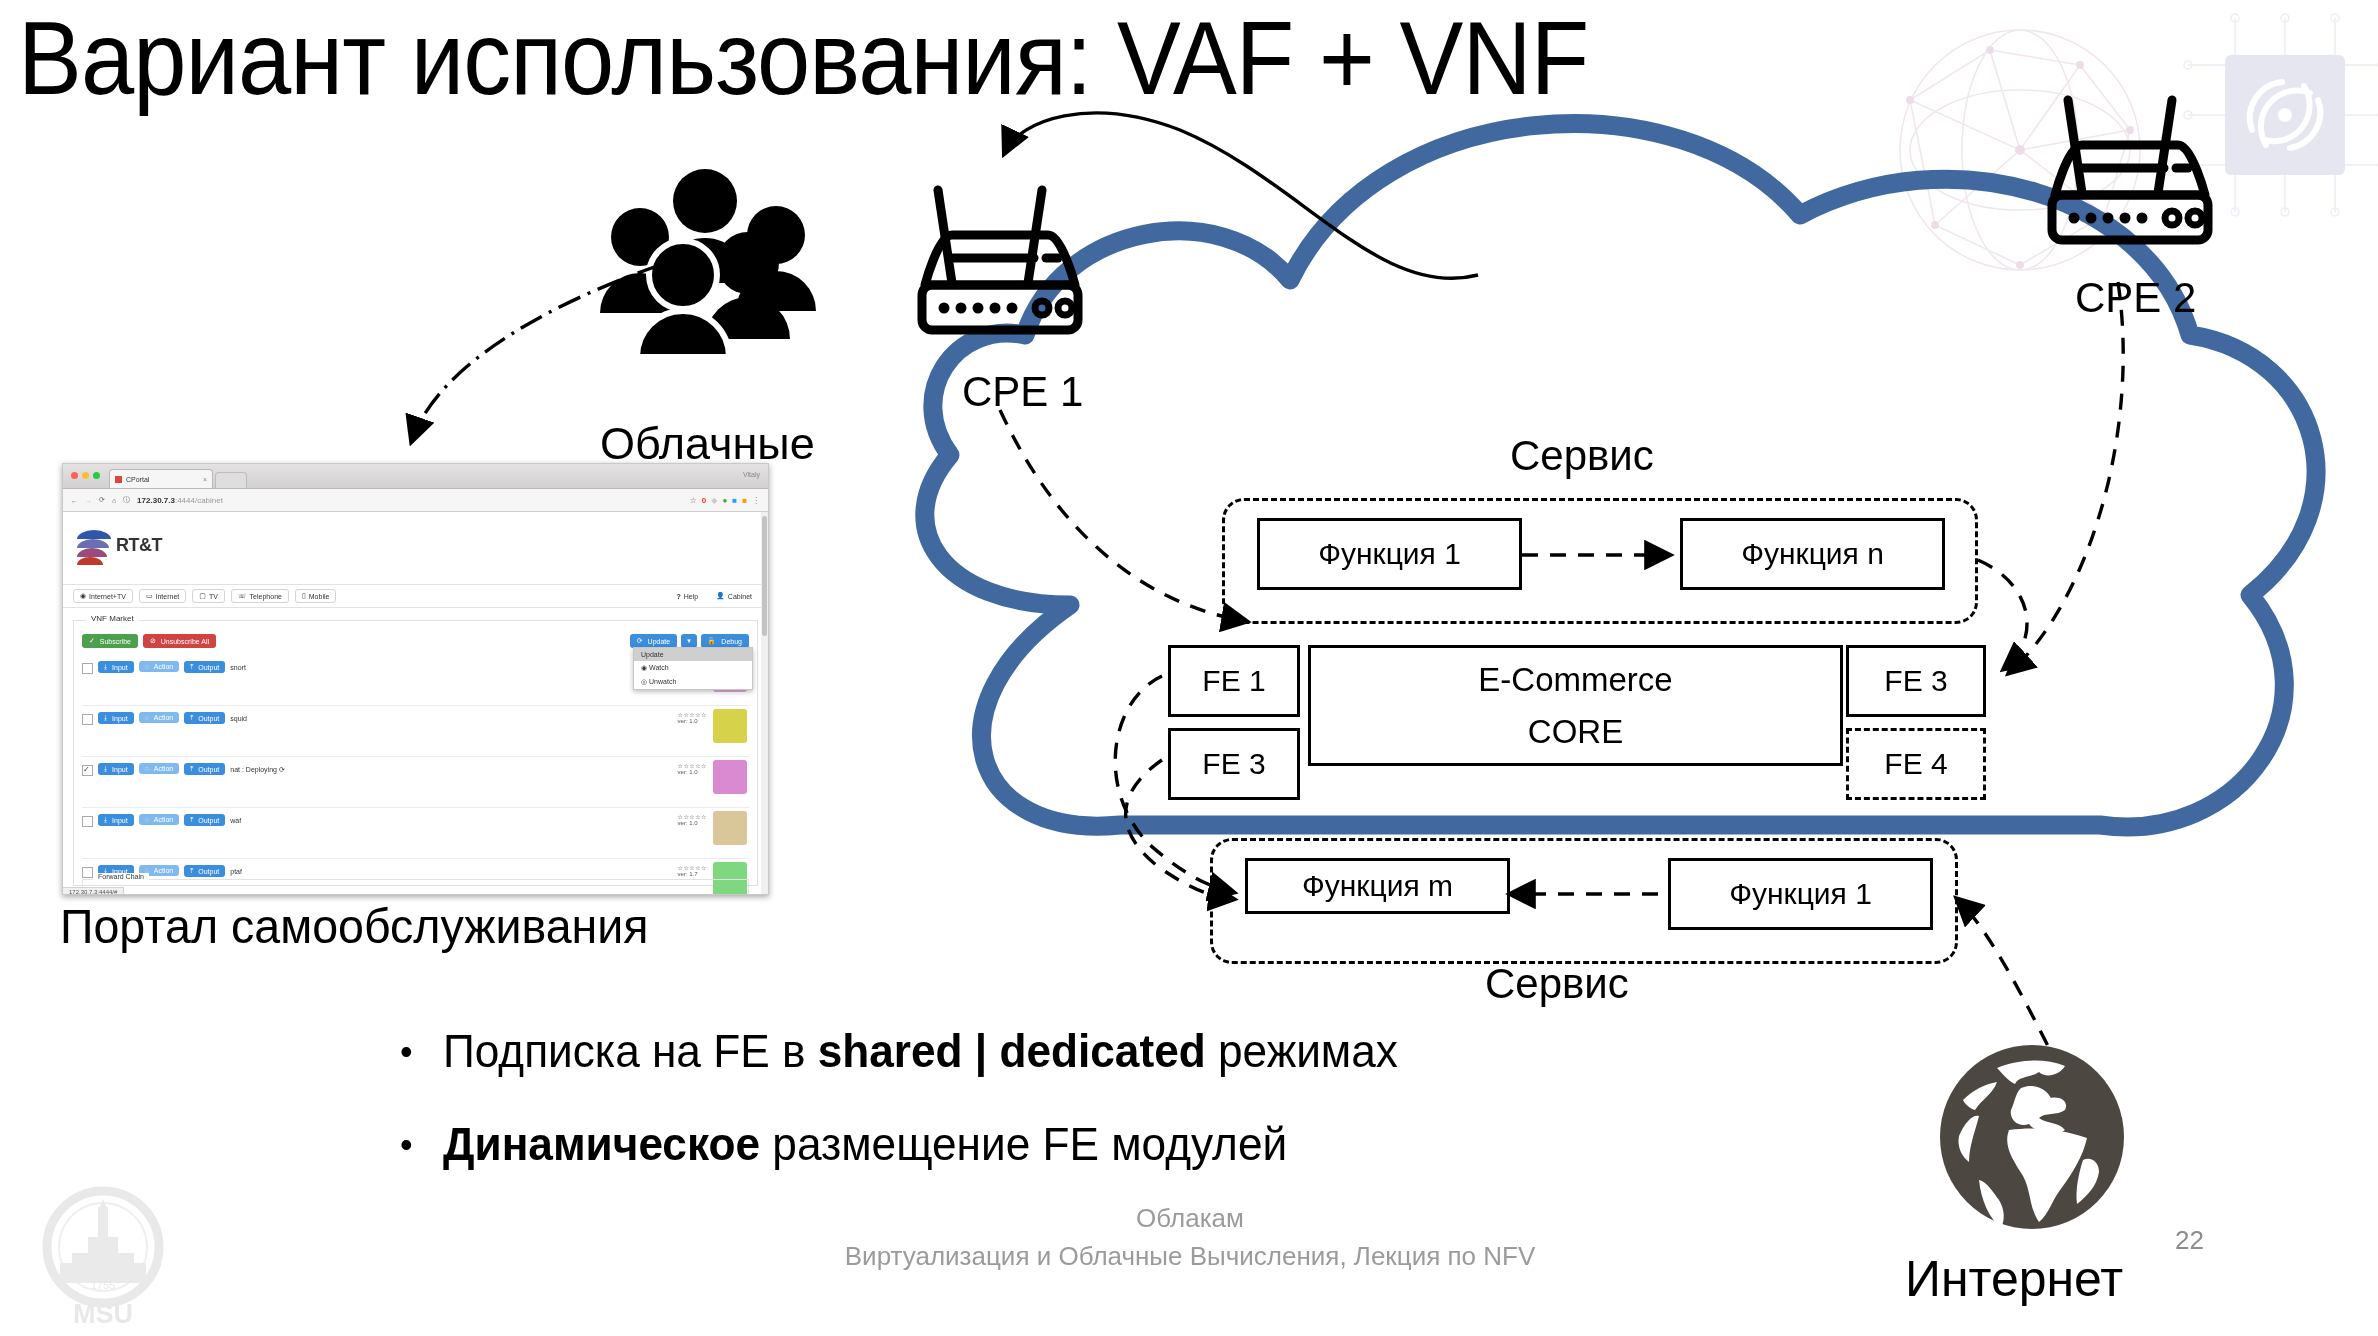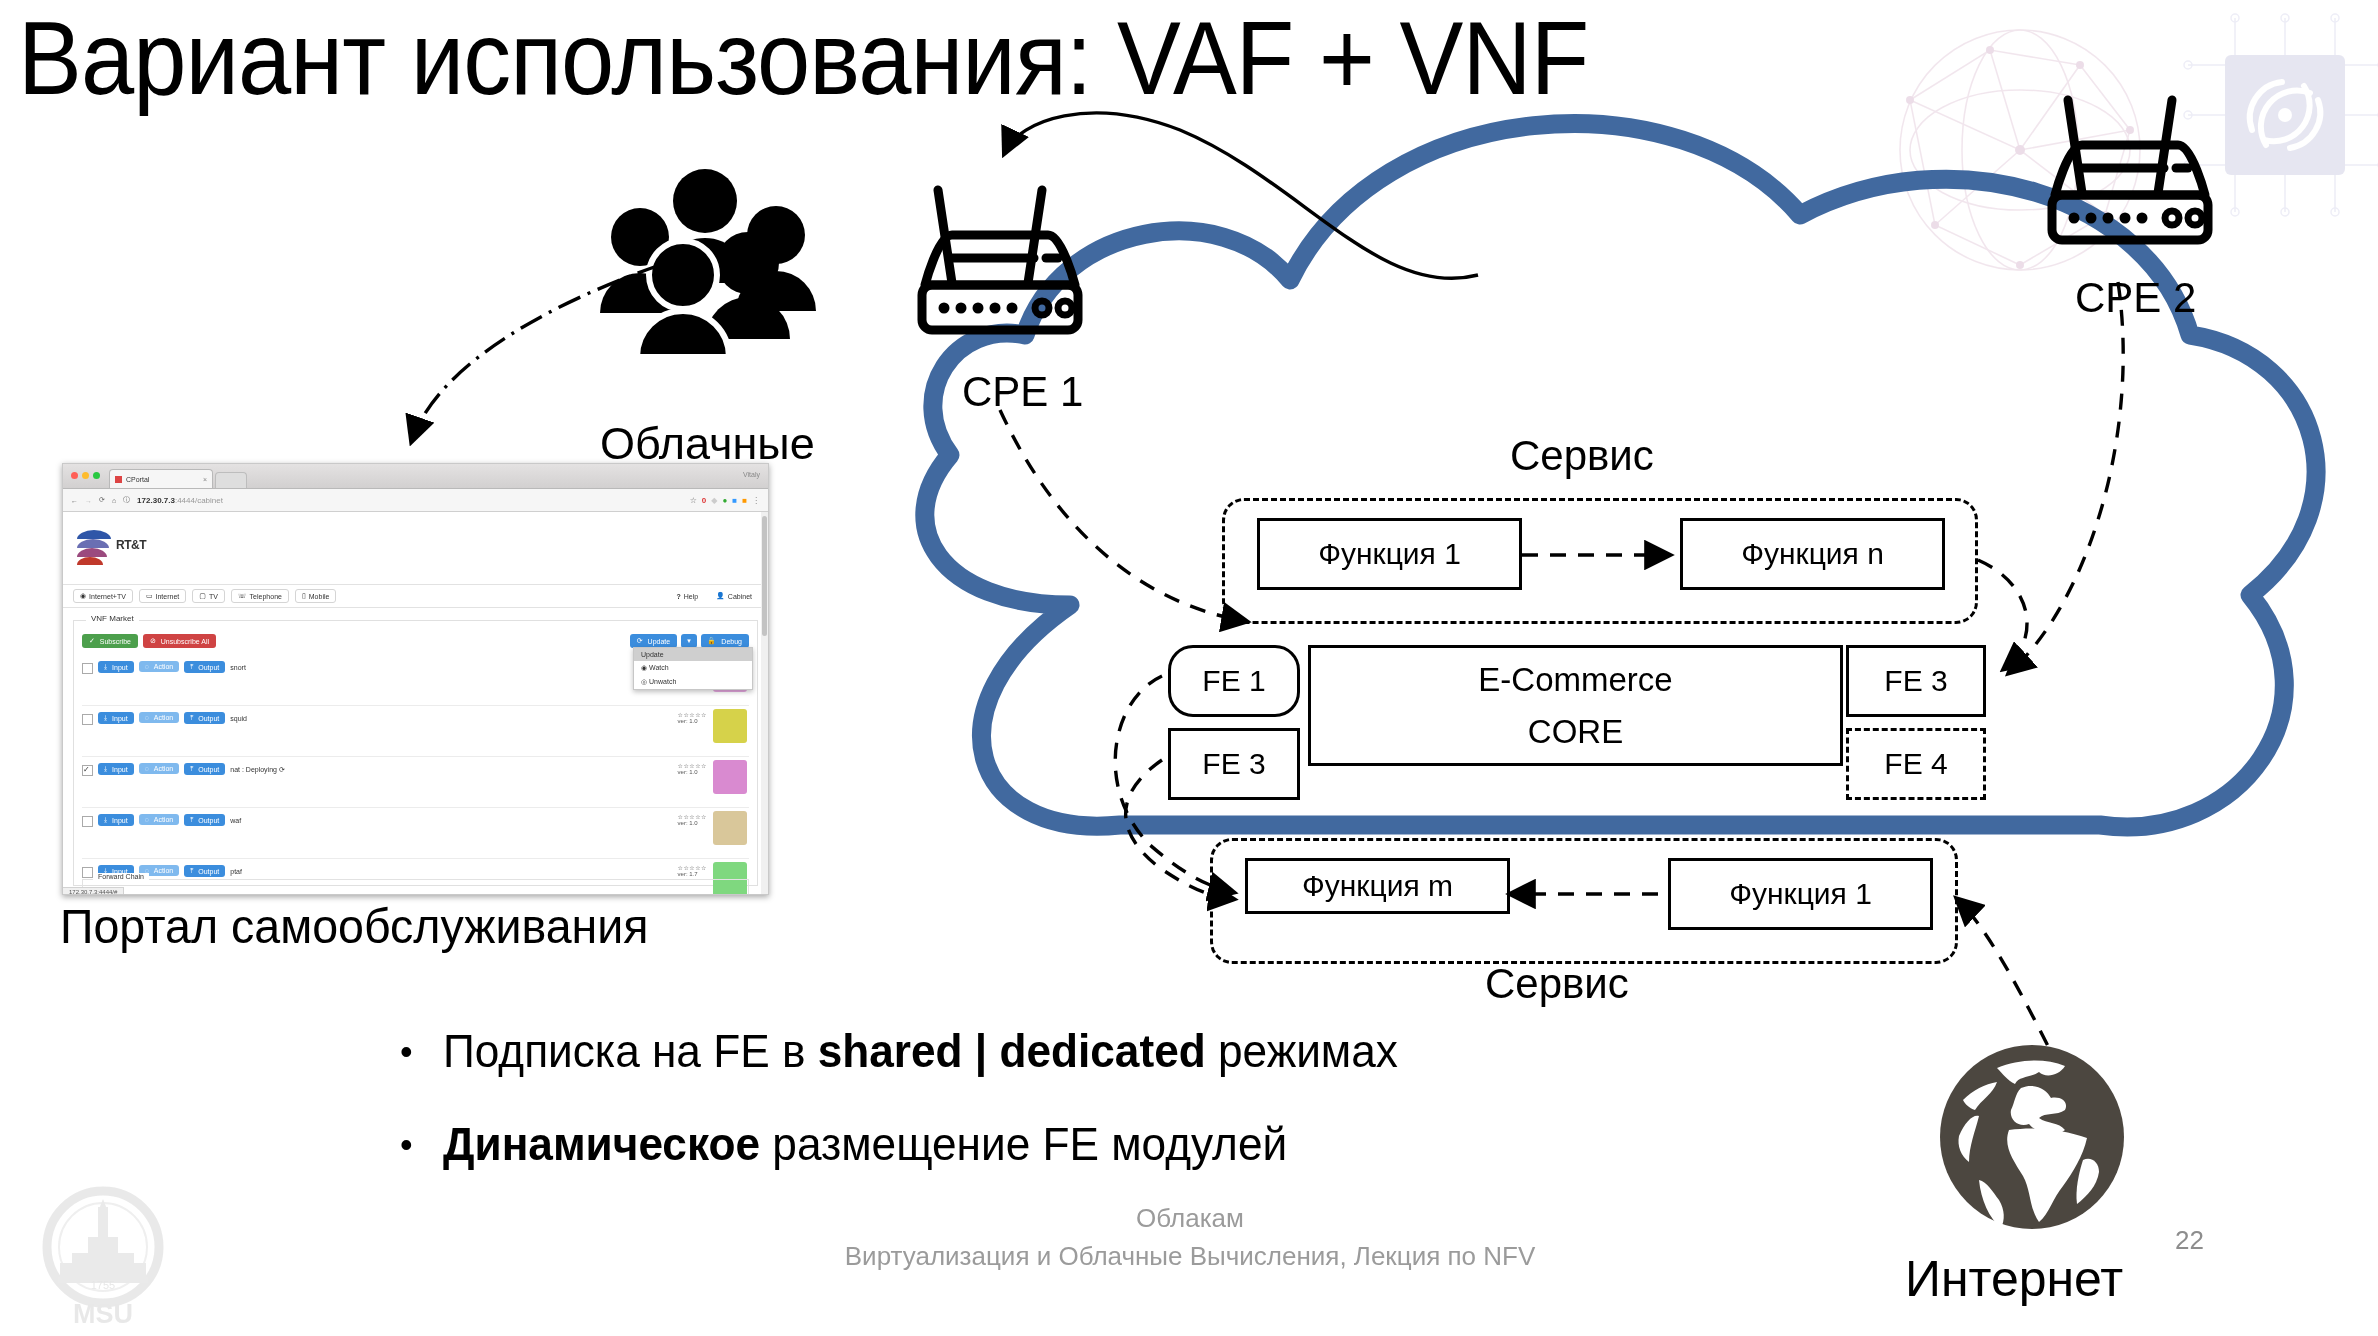--- a/index.html
+++ b/index.html
@@ -98,21 +98,21 @@
   .bw-urlbar{height:22px;background:#f6f6f6;border-bottom:1px solid #cfcfcf;
              display:flex;align-items:center;padding:0 8px;gap:7px;color:#666;}
   .bw-url{flex:1;font-size:8px;color:#333;}
   .bw-url .dim{color:#9a9a9a;}
   .bw-icons{display:flex;gap:5px;align-items:center;}
   .bw-icons span{font-size:8px;}
   .bw-page{background:#fff;height:384px;position:relative;}
   .bw-logo{position:absolute;left:14px;top:16px;display:flex;align-items:center;gap:5px;}
   .bw-logo .arcs{width:34px;height:34px;position:relative;}
   .bw-logo .arcs i{position:absolute;left:0;border-radius:50%/100% 100% 0 0;display:block;}
-  .bw-logo .name{font-size:12px;font-weight:bold;letter-spacing:-.5px;}
+  .bw-logo .name{font-size:18px;font-weight:bold;letter-spacing:-.5px;}
   .bw-nav{position:absolute;left:0;right:0;top:72px;height:22px;
           border-top:1px solid #e2e2e2;border-bottom:1px solid #e2e2e2;
           display:flex;align-items:center;padding:0 10px;gap:6px;}
   .bw-nav .btn{border:1px solid #d5d5d5;border-radius:3px;padding:2px 6px;
                background:#fff;font-size:7px;display:flex;gap:3px;align-items:center;}
   .bw-nav .right{margin-left:auto;display:flex;gap:6px;}
   .bw-panel{position:absolute;left:10px;right:10px;top:108px;bottom:10px;
             border:1px solid #e0e0e0;background:#fff;}
   .bw-legend{position:absolute;left:12px;top:-7px;background:#fff;padding:0 5px;font-size:8px;}
   .bw-toolbar{position:absolute;left:8px;right:8px;top:12px;height:16px;display:flex;
@@ -296,21 +296,21 @@
   </svg>
   <div class="lbl" id="cap-cpe2">CPE 2</div>
 
 
   <div class="lbl" id="svc-top-label">Сервис</div>
   <div class="svc-wrap" style="left:1222px;top:498px;width:750px;height:120px;">
     <div class="fbox" style="left:32px;top:17px;width:265px;height:72px;">Функция 1</div>
     <div class="fbox" style="left:455px;top:17px;width:265px;height:72px;">Функция n</div>
   </div>
 
-  <div class="febox" style="left:1168px;top:645px;width:132px;height:72px;border-radius:25px;">FE 1</div>
+  <div class="febox" style="left:1168px;top:645px;width:132px;height:72px;">FE 1</div>
   <div class="febox" style="left:1168px;top:728px;width:132px;height:72px;">FE 3</div>
   <div id="core-box" style="left:1308px;top:645px;width:535px;height:121px;">
     <div>E-Commerce</div>
     <div>CORE</div>
   </div>
   <div class="febox" style="left:1846px;top:645px;width:140px;height:72px;">FE 3</div>
   <div class="febox dashed" style="left:1846px;top:728px;width:140px;height:72px;">FE 4</div>
 
   <div class="svc-wrap" style="left:1210px;top:838px;width:742px;height:120px;">
     <div class="fbox" style="left:32px;top:17px;width:265px;height:56px;">Функция m</div>

